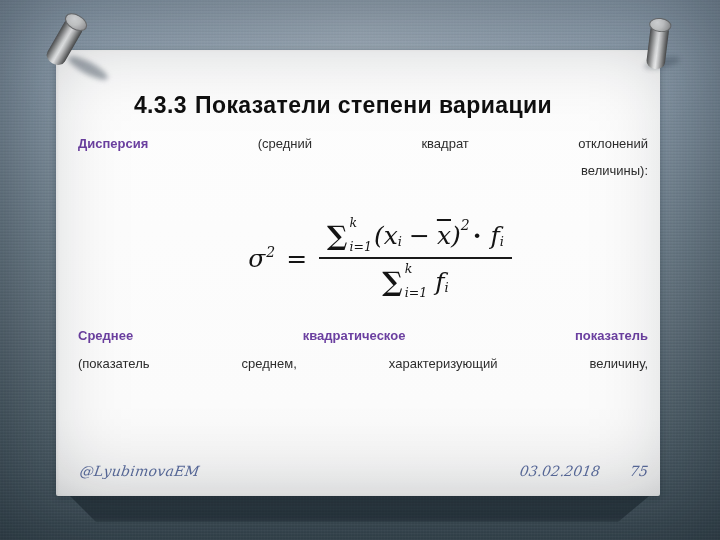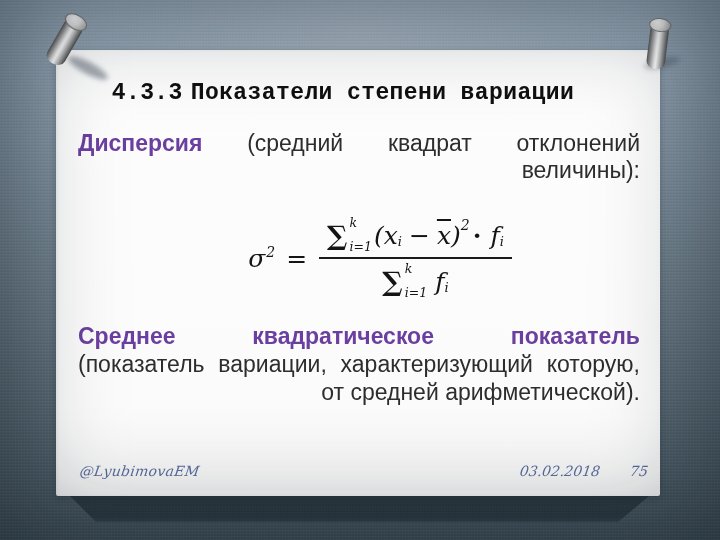--- a/index.html
+++ b/index.html
@@ -28,28 +28,28 @@
   .paper{
     position:absolute;left:56px;top:50px;width:604px;height:446px;
     background:linear-gradient(180deg,#fdfdfd 0%,#fbfbfb 80%,#f4f4f4 100%);
     border-radius:2px;
     box-shadow:inset 2px 0 3px rgba(0,0,0,.05), 0 2px 6px rgba(20,30,40,.30);
     z-index:2;
   }
   .content{position:absolute;left:22px;right:12px;top:0;bottom:0;}
 
   .title{
-    position:absolute;top:26px;left:0;right:40px;margin:4px;
+    position:absolute;top:26px;left:0;right:40px;margin:16px;
     text-align:center;
-    font-family:Liberation Mono, monospace;font-weight:700;font-size:23px;
+    font-family:Liberation Sans, sans-serif;font-weight:700;font-size:23px;
     color:#101010;letter-spacing:.4px;white-space:nowrap;
   }
   .title .t-num{font-weight:600;margin-right:8px;}
 
-  .para{position:absolute;left:0;right:8px;color:#2d2d2d;font-size:23px;}
+  .para{position:absolute;left:0;right:0;color:#2d2d2d;font-size:13px;}
   .para .line{line-height:27px;white-space:normal;text-align:right;}
   .para .line.j{text-align:justify;text-align-last:justify;}
   .para1{top:80px;}
   .para2{top:272px;}
   .para2 .line{line-height:28px;}
   .term{color:#6b3fa0;font-weight:700;}
 
   .formula{
     position:absolute;top:162px;left:34px;right:0;height:92px;
     display:flex;align-items:center;justify-content:center;
@@ -152,22 +152,21 @@
                 </span>
               </span>
               <span class="fvar">f</span>
               <span class="sub">i</span>
           </span>
         </span>
       </div>
 
       <div class="para para2">
         <div class="line j"><span class="term">Среднее квадратическое показатель</span></div>
-        <div class="line j">(показатель вариации, характеризующий которую,</div>
-        <div class="line">от средней арифметической).</div>
+        <div class="line j">(показатель среднем, характеризующий величину,</div>
       </div>
 
       <div class="footer">
         <span class="fleft">@LyubimovaEM</span>
         <span class="fright">
             <span>03.02.2018</span>
             <span>75</span>
           </span>
       </div>
 

